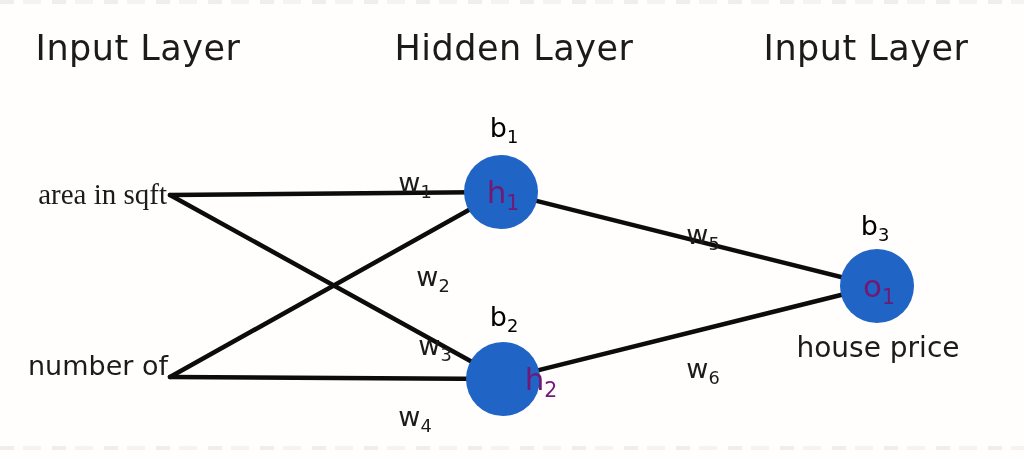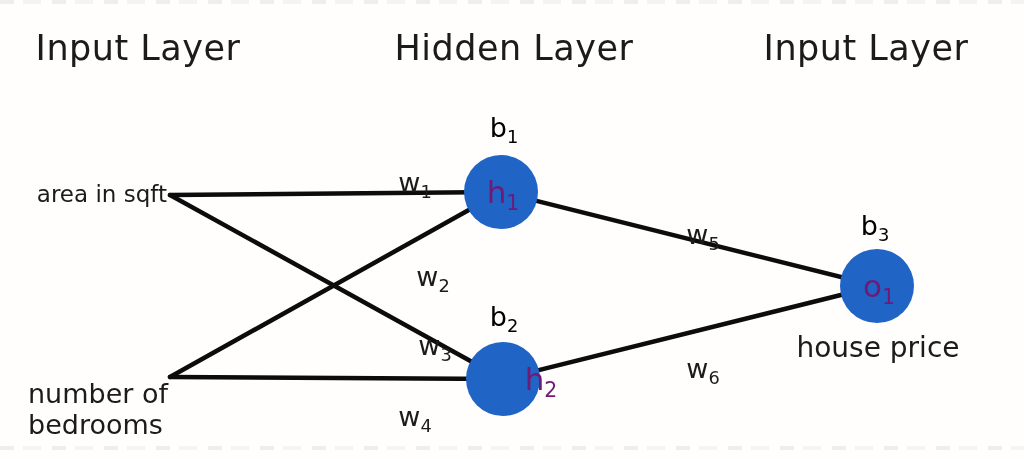--- a/index.html
+++ b/index.html
@@ -32,29 +32,29 @@
     color: #1b1b1b;
     white-space: nowrap;
     -webkit-user-select: none; user-select: none;
   }
   .header {
     font-size: 35px;
     letter-spacing: 0.5px;
     transform: translateX(-50%);
   }
   .input-label {
-    font-size: 23px;
+    font-size: 29px;
     transform: translateY(-50%);
     text-align: right;
+    font-family: Liberation Serif, serif;
   }
   .input-label-multi {
     font-size: 27px;
     line-height: 1.15;
     text-align: left;
-    margin-top: 28px;
   }
   .wlabel {
     font-size: 27px;
     transform: translate(-50%, -50%);
     margin-top: 16px;
   }
   .blabel {
     font-size: 27px;
     color: #000000;
     transform: translate(-50%, -50%);
@@ -94,21 +94,20 @@
     <circle cx="877" cy="286" r="37" fill="#2064c6"></circle>
   </svg>
 
   <div class="lbl header" style="left:138px; top:28px;">Input Layer</div>
   <div class="lbl header" style="left:514px; top:28px;">Hidden Layer</div>
   <div class="lbl header" style="left:866px; top:28px;">Input Layer</div>
 
   <div class="lbl input-label" style="right:857px; top:194px;">area in sqft</div>
   <div class="lbl input-label-multi" style="left:28px; top:350px;">
     <div>number of</div>
-    <div>bedrooms</div>
   </div>
 
   <div class="lbl wlabel" style="left:415px; top:166px;"><span>w</span><sub>1</sub></div>
   <div class="lbl wlabel" style="left:433px; top:260px;text-align:center;"><span>w</span><sub>2</sub></div>
   <div class="lbl wlabel" style="left:435px; top:329px;"><span>w</span><sub>3</sub></div>
   <div class="lbl wlabel" style="left:415px; top:400px;text-align:center;"><span>w</span><sub>4</sub></div>
   <div class="lbl wlabel" style="left:703px; top:218px;"><span>w</span><sub>5</sub></div>
   <div class="lbl wlabel" style="left:703px; top:352px;"><span>w</span><sub>6</sub></div>
 
   <div class="lbl blabel" style="left:504px; top:127px;"><span>b</span><sub>1</sub></div>

